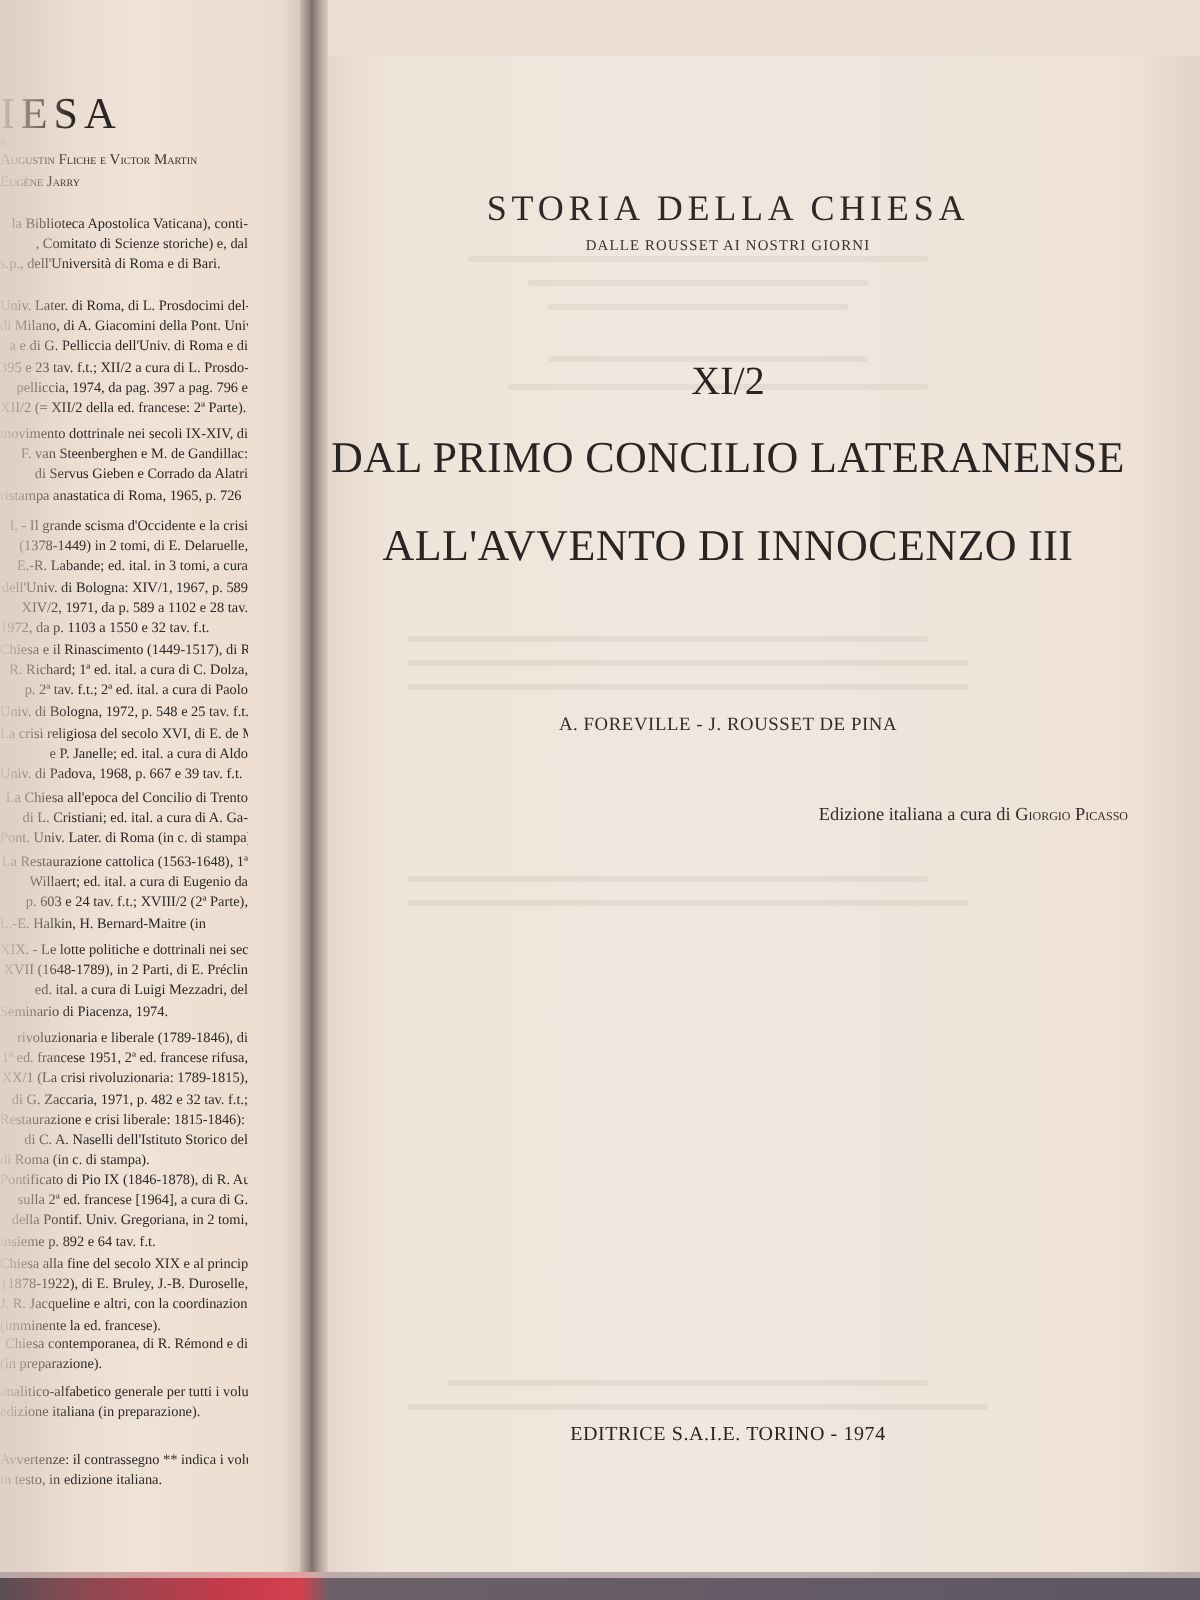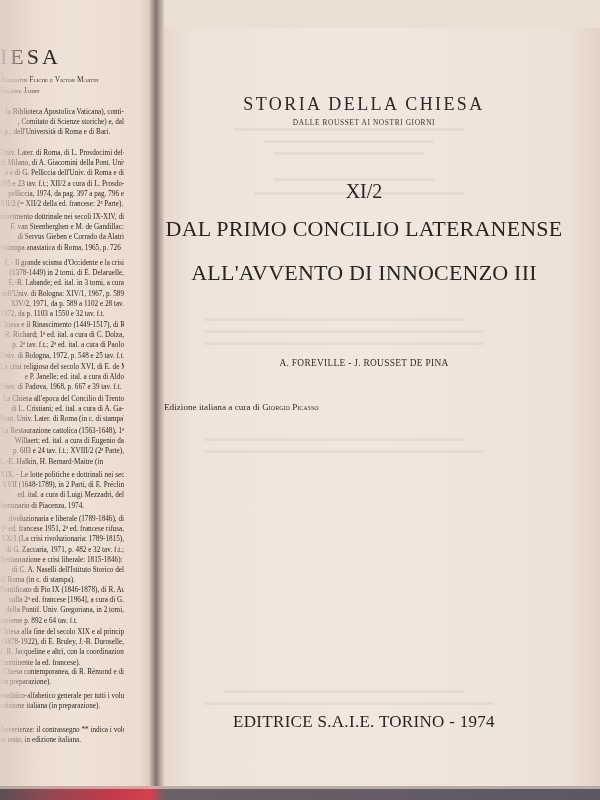--- a/index.html
+++ b/index.html
@@ -139,30 +139,30 @@
       top: 330px;
       font-size: 9.4px;
       letter-spacing: 0.3px;
       color: #332b28;
     }
     .editor-line {
       position: absolute;
       left: 0;
       width: 400px;
       top: 374px;
-      text-align: left;
+      text-align: right;
       font-size: 9.2px;
       color: #332b28;
     }
     .editor-line .sc {
       font-variant: small-caps;
     }
     .publisher {
       top: 684px;
-      font-size: 17px;
+      font-size: 10px;
       letter-spacing: 0.3px;
       color: #2a2321;
     }
     
     .ghost {
       position: absolute;
       height: 3px;
       background: rgba(150,130,120,0.10);
       border-radius: 2px;
     }

